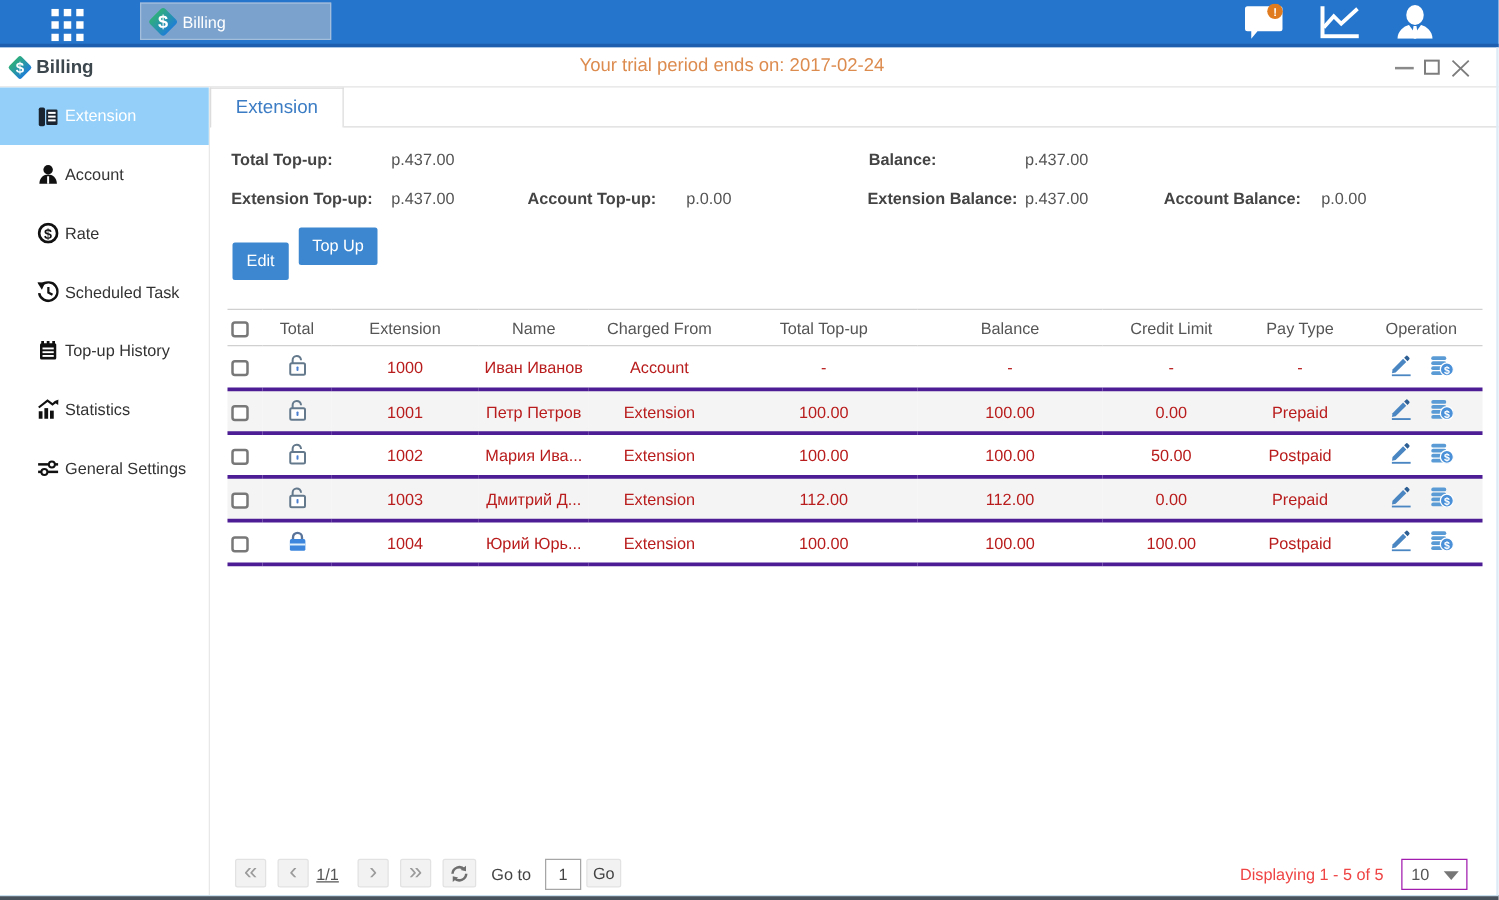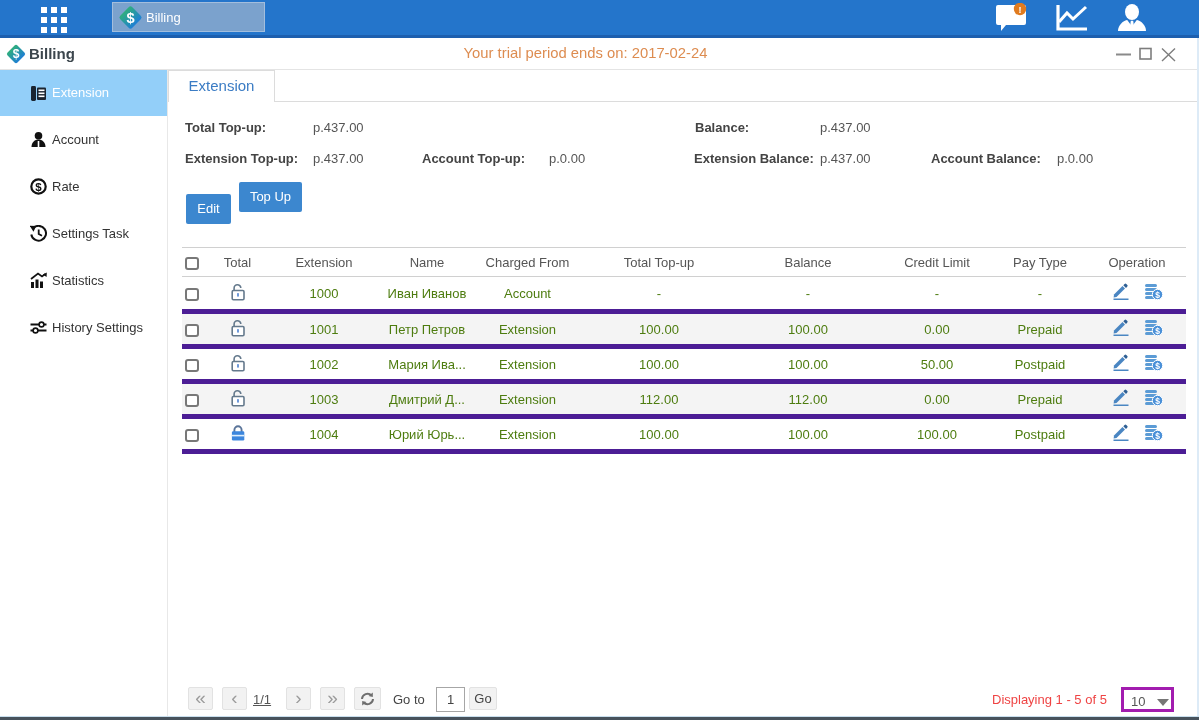--- a/index.html
+++ b/index.html
@@ -30,29 +30,29 @@
 
 .lab { position:absolute; font-weight:bold; color:#444; white-space:nowrap; }
 .val { position:absolute; color:#555; white-space:nowrap; }
 
 .btn { position:absolute; background:#3c87cf; color:#fff; border:none; font-size:13px; font-family:"Liberation Sans",sans-serif; text-align:center; line-height:30px; height:30px; border-radius:2px; }
 
 
 #tbl { position:absolute; left:182px; top:247px; width:1004px; }
 table { border-collapse:collapse; width:1004px; table-layout:fixed; }
 th { font-weight:normal; color:#555; height:29px; border-top:1px solid #d0d0d0; border-bottom:1px solid #d0d0d0; font-size:13px; }
-td { height:35px; text-align:center; color:#4d7c0f; font-size:13px; border-bottom:5px solid #4c1d95; }
+td { height:35px; text-align:center; color:#b91c1c; font-size:13px; border-bottom:3px solid #4c1d95; }
 tr.alt td { background:#f4f4f4;text-align:center; }
 .cb { display:inline-block; width:14px; height:13px; border:2px solid #787878; border-radius:3px; background:#fff; vertical-align:middle; }
 
 
 #pager { position:absolute; left:0; top:687px; height:25px; }
 .pbtn { position:absolute; width:25px; height:23px; background:#f2f2f2; border:1px solid #e2e2e2; border-radius:2px; text-align:center; line-height:20px; color:#9b9b9b; font-size:19px; }
 #goinput { position:absolute; left:436px; top:0; width:29px; height:25px; border:1px solid #a6a6a6; text-align:center; font-size:13px; color:#444; font-family:"Liberation Sans",sans-serif; }
-#pagesel { position:absolute; left:1121px; top:687px; width:53px; height:25px; border:3px solid #a21caf; background:#fff; }
+#pagesel { position:absolute; left:1121px; top:687px; width:53px; height:25px; border:1px solid #a21caf; background:#fff; }
 #bottombar { position:absolute; left:0; top:716px; width:1199px; height:4px; background:#47525c; border-top:1px solid #c9dfee; }
 #rightedge { position:absolute; left:1197px; top:38px; width:2px; height:678px; background:#ddebf7; }
 </style>
 </head>
 <body>
 
 <div id="topbar">
   <svg id="gridicon" width="26" height="26" viewBox="0 0 26 26">
     <g fill="#ffffff">
       <rect x="0" y="0" width="6" height="6"></rect>
@@ -144,40 +144,52 @@
       <text x="8.5" y="13" font-size="11.5" font-weight="bold" fill="#111" text-anchor="middle" font-family="Liberation Sans">$</text>
     </svg>
     <span class="lbl">Rate</span>
   </div>
   <div class="sitem">
     <svg class="ic" viewBox="0 0 17 17">
       <path d="M3.2 3.2 a7.4 7.4 0 1 1 -1.9 6.3" fill="none" stroke="#111" stroke-width="2"></path>
       <path d="M-0.3 0.8 L6.2 1.0 L3.5 6.8 z" fill="#111"></path>
       <path d="M8.7 4.5 V9 L12 10.8" fill="none" stroke="#111" stroke-width="1.8"></path>
     </svg>
-    <span class="lbl">Settings Task</span>
+    <span class="lbl">Scheduled Task</span>
+  </div>
+  <div class="sitem">
+    <svg class="ic" viewBox="0 0 17 17">
+      <rect x="2" y="2.5" width="13" height="13" rx="1.2" fill="#111"></rect>
+      <rect x="3" y="0.8" width="2.2" height="3.4" fill="#111"></rect>
+        <rect x="7.4" y="0.8" width="2.2" height="3.4" fill="#111"></rect>
+        <rect x="11.8" y="0.8" width="2.2" height="3.4" fill="#111"></rect>
+      <rect x="4" y="6" width="9" height="1.5" fill="#fff"></rect>
+      <rect x="4" y="9" width="9" height="1.5" fill="#fff"></rect>
+      <rect x="4" y="12" width="9" height="1.5" fill="#fff"></rect>
+    </svg>
+    <span class="lbl">Top-up History</span>
   </div>
   <div class="sitem">
     <svg class="ic" viewBox="0 0 17 17">
       <rect x="1" y="10" width="3" height="6" fill="#111"></rect>
       <rect x="5.5" y="7.5" width="3" height="8.5" fill="#111"></rect>
       <rect x="10" y="9.5" width="3" height="6.5" fill="#111"></rect>
       <path d="M1 7 L8 1.5 L12 4.5 L15.5 1.8" fill="none" stroke="#111" stroke-width="1.7"></path>
       <path d="M16.8 0.5 L16.6 5 L12.8 2.6 z" fill="#111"></path>
     </svg>
     <span class="lbl">Statistics</span>
   </div>
   <div class="sitem">
     <svg class="ic" viewBox="0 0 17 17">
       <rect x="0.5" y="4.5" width="16" height="2" fill="#111"></rect>
       <rect x="0.5" y="10.5" width="16" height="2" fill="#111"></rect>
       <circle cx="11.5" cy="5.5" r="2.4" fill="#fff" stroke="#111" stroke-width="1.6"></circle>
       <circle cx="5.5" cy="11.5" r="2.4" fill="#fff" stroke="#111" stroke-width="1.6"></circle>
     </svg>
-    <span class="lbl">History Settings</span>
+    <span class="lbl">General Settings</span>
   </div>
 </div>
 
 <div id="tabline"></div>
 <div id="activetab">Extension</div>
 
 <div class="lab" style="left:185px;top:120px;">Total Top-up:</div>
 <div class="val" style="left:313px;top:120px;">p.437.00</div>
 <div class="lab" style="left:695px;top:120px;">Balance:</div>
 <div class="val" style="left:820px;top:120px;">p.437.00</div>

